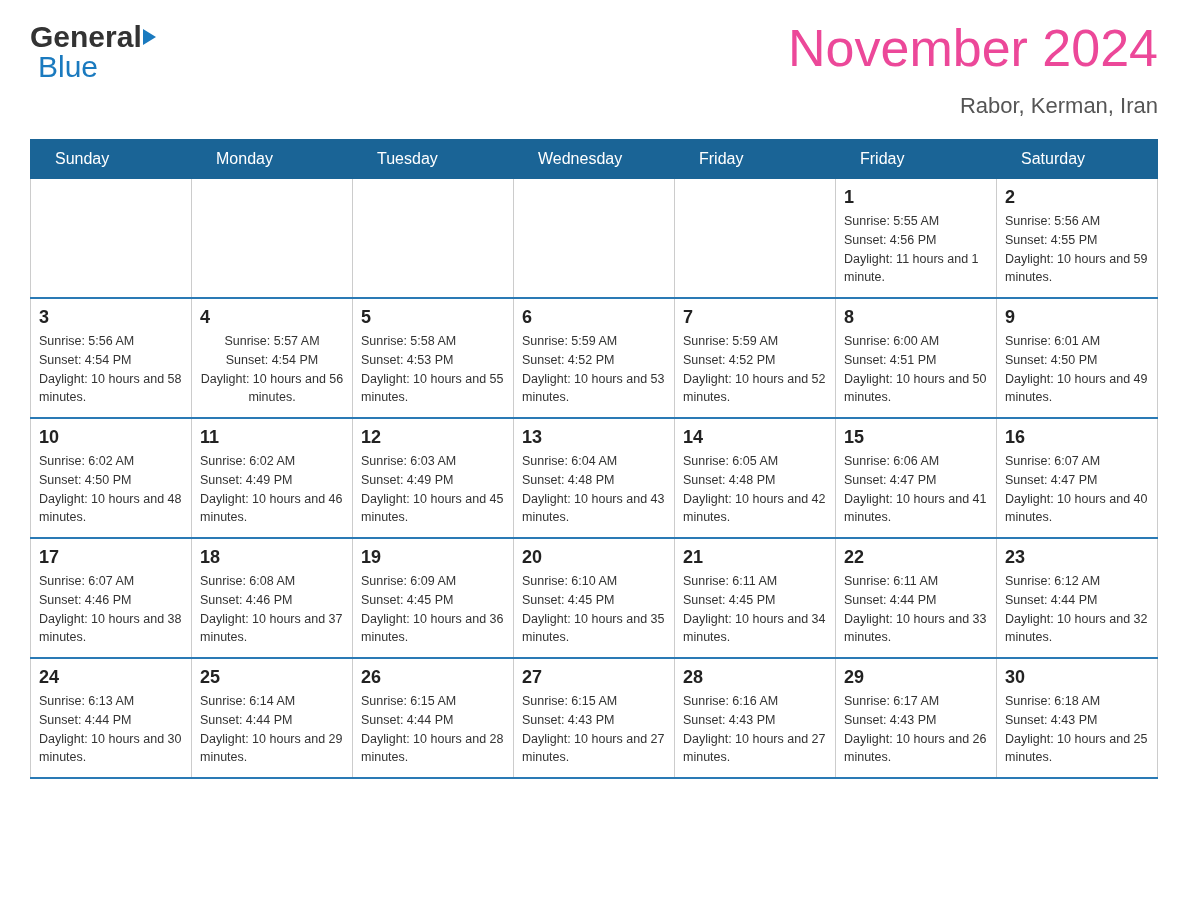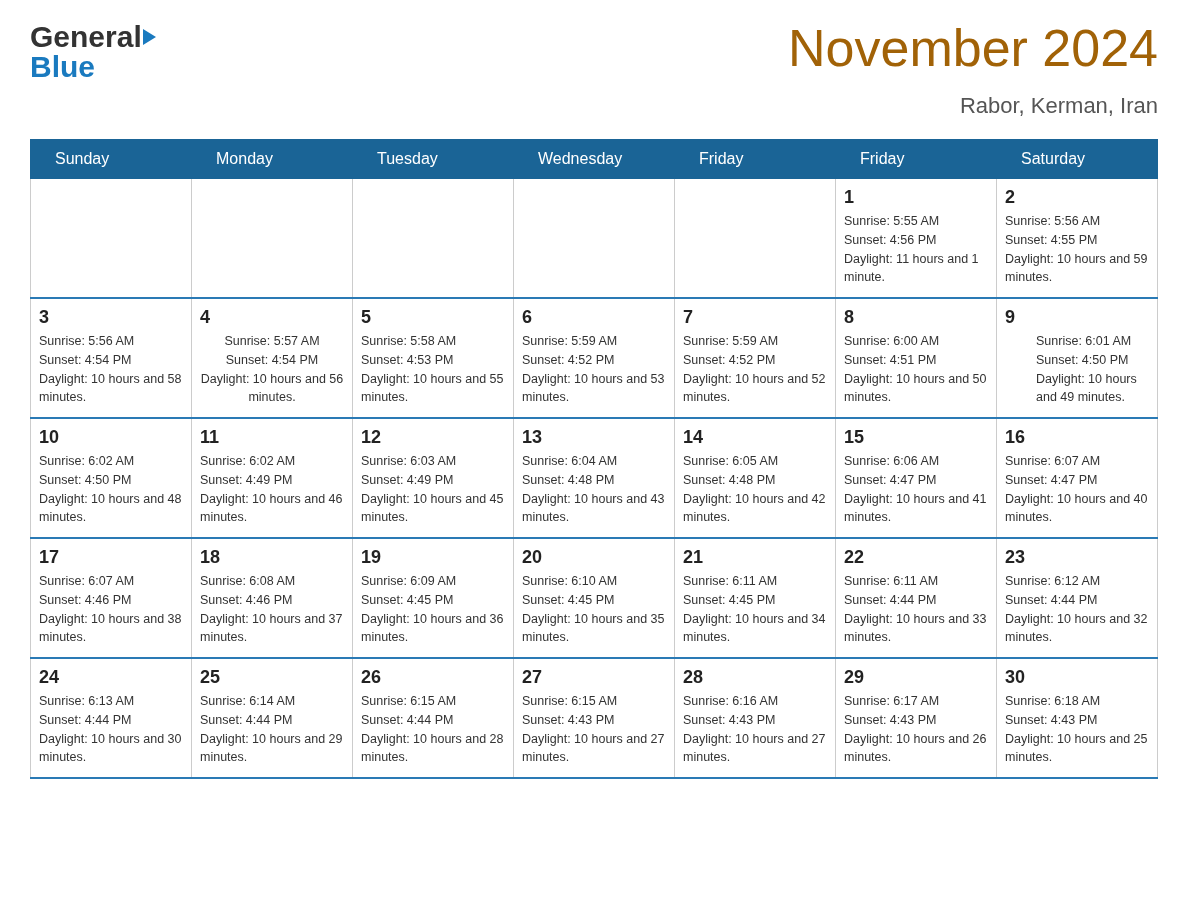--- a/index.html
+++ b/index.html
@@ -20,21 +20,21 @@
       display: flex;
       flex-direction: column;
       align-items: flex-start;
     }
     .title-area {
       text-align: right;
     }
     .month-title {
       font-size: 52px;
       font-weight: normal;
-      color: #a16207;
+      color: #ec4899;
       line-height: 1.1;
     }
     .location-title {
       font-size: 22px;
       color: #555;
       margin-top: 16px;
     }
     .calendar-table {
       width: 100%;
       border-collapse: collapse;
@@ -94,24 +94,25 @@
       width: 0;
       height: 0;
       border-top: 8px solid transparent;
       border-bottom: 8px solid transparent;
       border-left: 13px solid #1a7abf;
       margin-left: 1px;
       vertical-align: middle;
     }
     .logo-line2 {
       font-size: 30px;
-      font-weight: bold;
+      font-weight: normal;
       color: #1a7abf;
       margin-top: -4px;
       display: block;
+      margin-left: 8px;
     }
   </style>
 </head>
 <body>
 
 <div class="header-section">
   <div class="logo-area">
     <div class="logo-wrapper">
       <span class="logo-general">General</span>
       <span class="logo-arrow"></span>
@@ -188,21 +189,21 @@
 Daylight: 10 hours and 52 minutes.</div>
         </td>
         <td>
           <span class="day-number">8</span>
           <div class="day-info" style="white-space: pre-line;">Sunrise: 6:00 AM
 Sunset: 4:51 PM
 Daylight: 10 hours and 50 minutes.</div>
         </td>
         <td>
           <span class="day-number">9</span>
-          <div class="day-info" style="white-space: pre-line; margin-left: 31px;">Sunrise: 6:01 AM
+          <div class="day-info" style="white-space: pre-line;">Sunrise: 6:01 AM
 Sunset: 4:50 PM
 Daylight: 10 hours and 49 minutes.</div>
         </td>
       </tr>
       <tr>
         <td>
           <span class="day-number">10</span>
           <div class="day-info" style="white-space: pre-line;">Sunrise: 6:02 AM
 Sunset: 4:50 PM
 Daylight: 10 hours and 48 minutes.</div>

